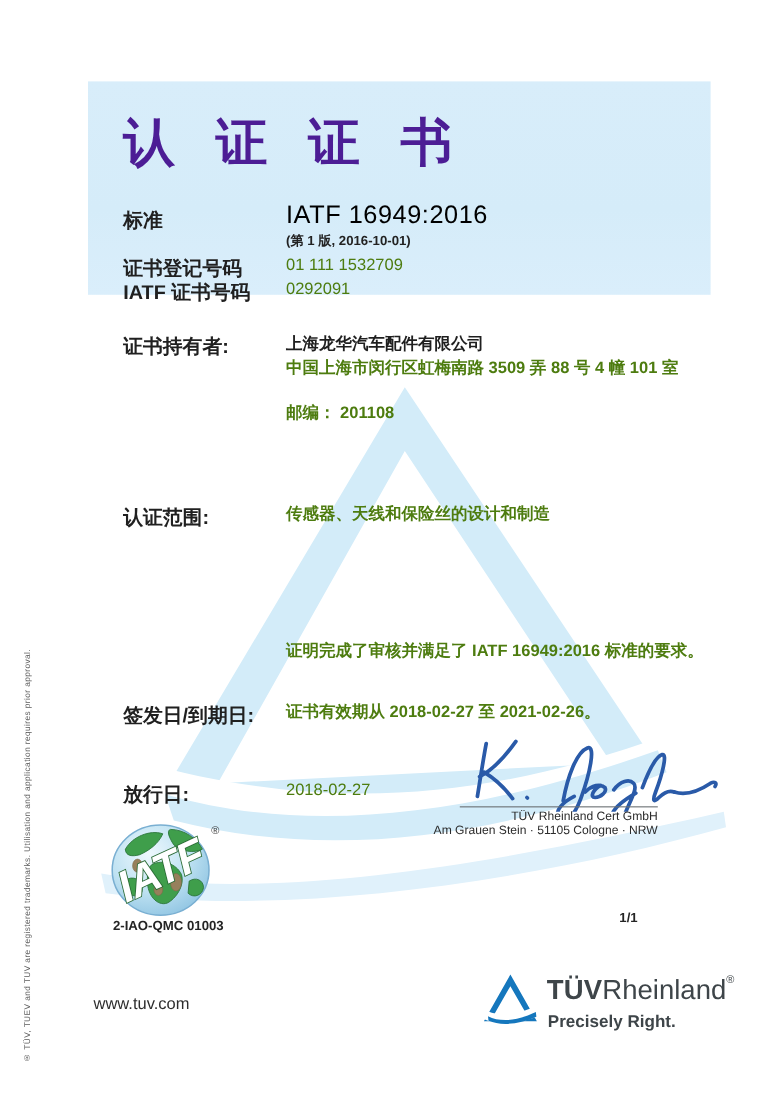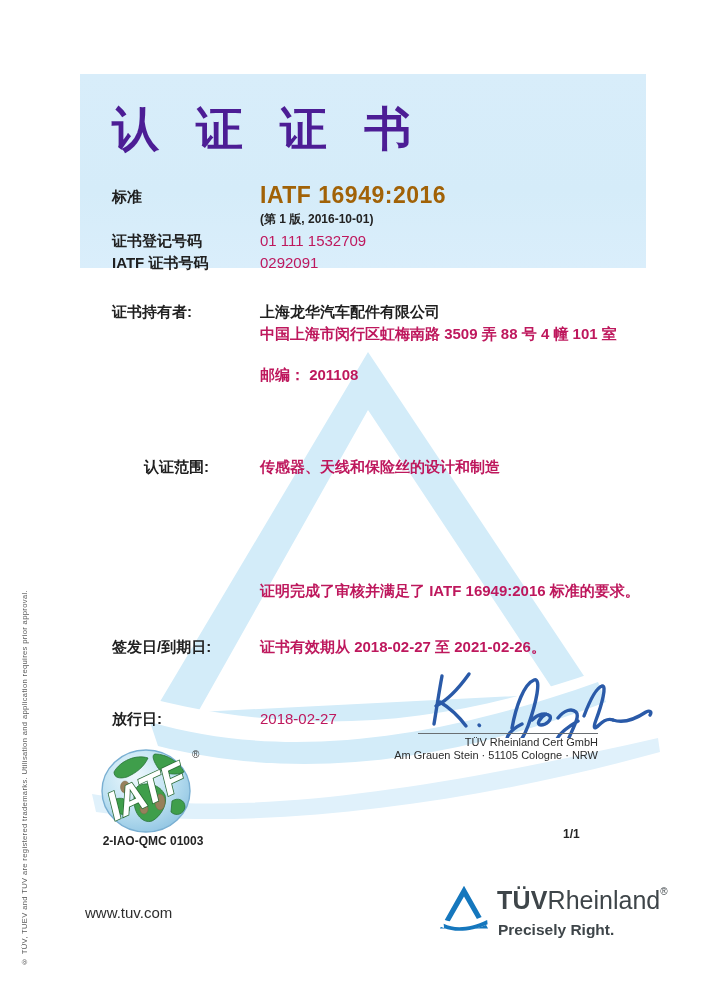--- a/index.html
+++ b/index.html
@@ -14,23 +14,23 @@
     left:80px;top:74px;width:566px;height:194px;
     background:linear-gradient(180deg,#d8edfa 0%,#d5ecf9 60%,#daeefb 100%);
     z-index:1;
   }
   .wm{left:0;top:0;width:707px;height:1000px;z-index:1;pointer-events:none;}
   .content{z-index:3;}
   .title{
     left:112px;top:98px;font-size:47px;font-weight:800;letter-spacing:12px;
     color:#4c1d95;z-index:3;
   }
-  .label{font-size:15px;font-weight:600;color:#202020;}
-  .value{font-size:15px;font-weight:500;color:#be185d;}
-  .std-value{font-size:23px;font-weight:700;color:#a16207;letter-spacing:0.5px;}
+  .label{font-size:18px;font-weight:600;color:#202020;}
+  .value{font-size:15px;font-weight:500;color:#4d7c0f;}
+  .std-value{font-size:23px;font-weight:400;color:#000000;letter-spacing:0.5px;}
   .std-edition{font-size:12px;font-weight:700;color:#222;}
   .holder-name{font-size:15px;font-weight:700;}
   .cn{font-weight:600;}
   .sig-line{left:418px;top:733px;width:180px;height:0;border-top:1.5px solid #6a6f73;z-index:3;}
   .sig-org{left:390px;top:736px;width:208px;text-align:right;font-size:11px;line-height:12.5px;color:#2b2b2b;z-index:3;}
   .code{left:86px;top:834px;width:134px;text-align:center;font-size:12px;font-weight:600;color:#242424;z-index:3;}
   .pageno{left:563px;top:827px;font-size:12px;font-weight:600;color:#242424;z-index:3;}
   .url{left:85px;top:904px;font-size:15px;font-weight:500;color:#2e2e2e;z-index:3;}
   .brand{left:497px;top:886px;z-index:3;color:#3e4549;white-space:nowrap;}
   .brand .b1{font-size:25px;font-weight:800;letter-spacing:0.2px;}
@@ -64,21 +64,21 @@
 <div class="abs label content" style="left:112px;top:232px;">证书登记号码</div>
 <div class="abs value content" style="left:260px;top:232px;">01 111 1532709</div>
 <div class="abs label content" style="left:112px;top:254px;">IATF 证书号码</div>
 <div class="abs value content" style="left:260px;top:254px;">0292091</div>
 
 <div class="abs label content" style="left:112px;top:303px;">证书持有者:</div>
 <div class="abs holder-name content" style="left:260px;top:303px;">上海龙华汽车配件有限公司</div>
 <div class="abs value cn content" style="left:260px;top:325px;">中国上海市闵行区虹梅南路 3509 弄 88 号 4 幢 101 室</div>
 <div class="abs value cn content" style="left:260px;top:366px;">邮编： 201108</div>
 
-<div class="abs label content" style="left:112px;top:458px;margin-left:32px;">认证范围:</div>
+<div class="abs label content" style="left:112px;top:458px;">认证范围:</div>
 <div class="abs value cn content" style="left:260px;top:458px;">传感器、天线和保险丝的设计和制造</div>
 
 <div class="abs value cn content" style="left:260px;top:582px;">证明完成了审核并满足了 IATF 16949:2016 标准的要求。</div>
 
 <div class="abs label content" style="left:112px;top:638px;">签发日/到期日:</div>
 <div class="abs value cn content" style="left:260px;top:638px;">证书有效期从 2018-02-27 至 2021-02-26。</div>
 
 <div class="abs label content" style="left:112px;top:710px;">放行日:</div>
 <div class="abs value content" style="left:260px;top:710px;">2018-02-27</div>
 

